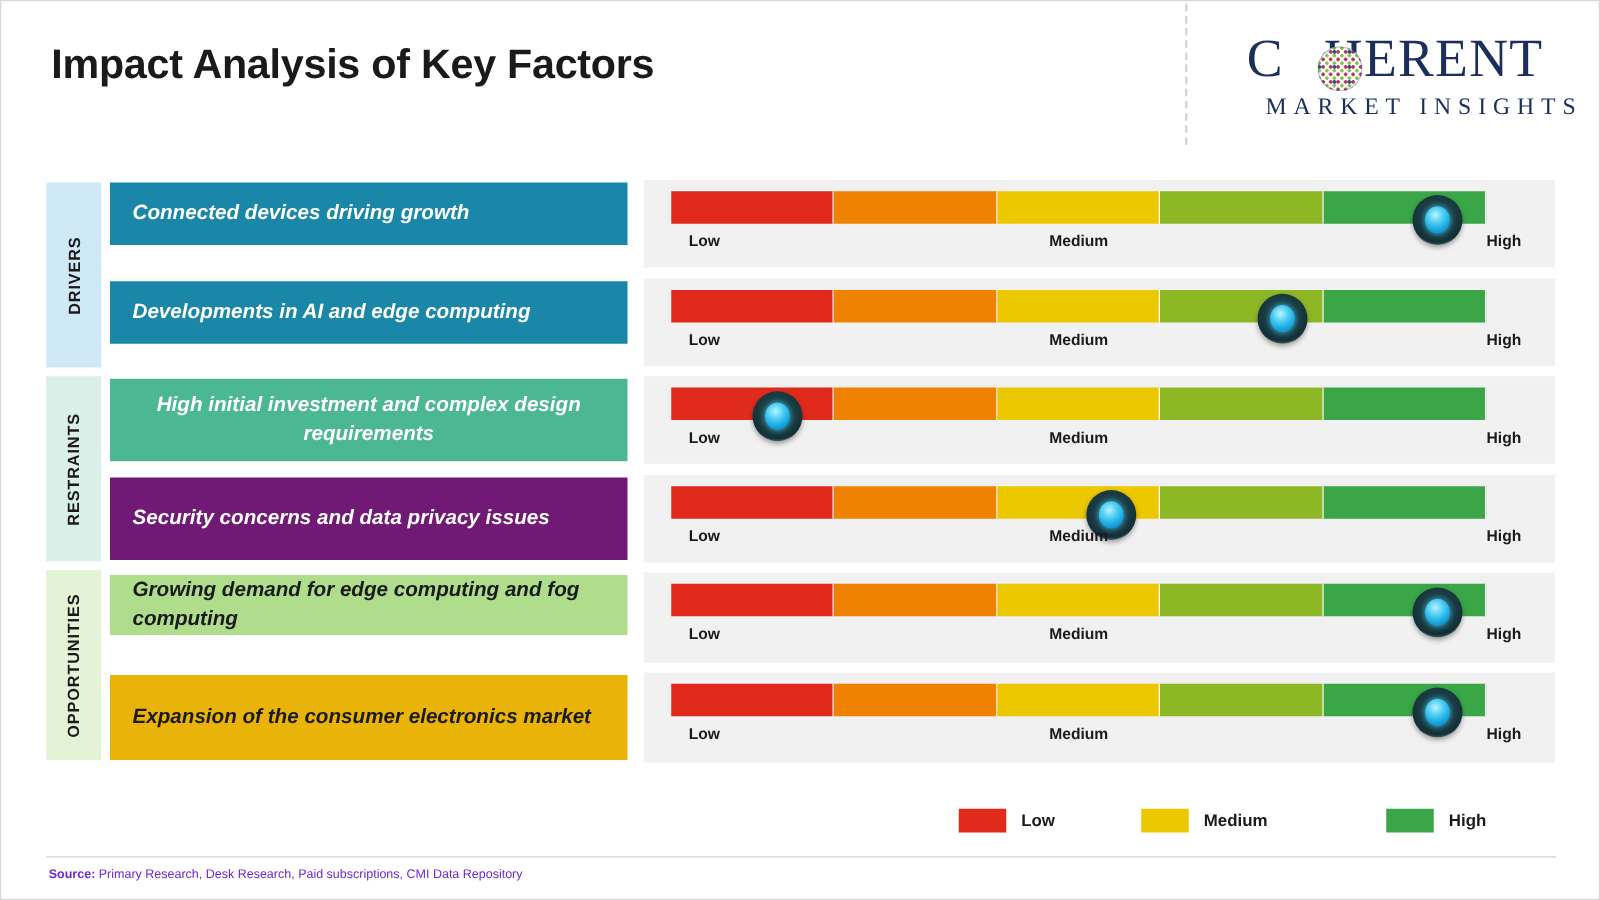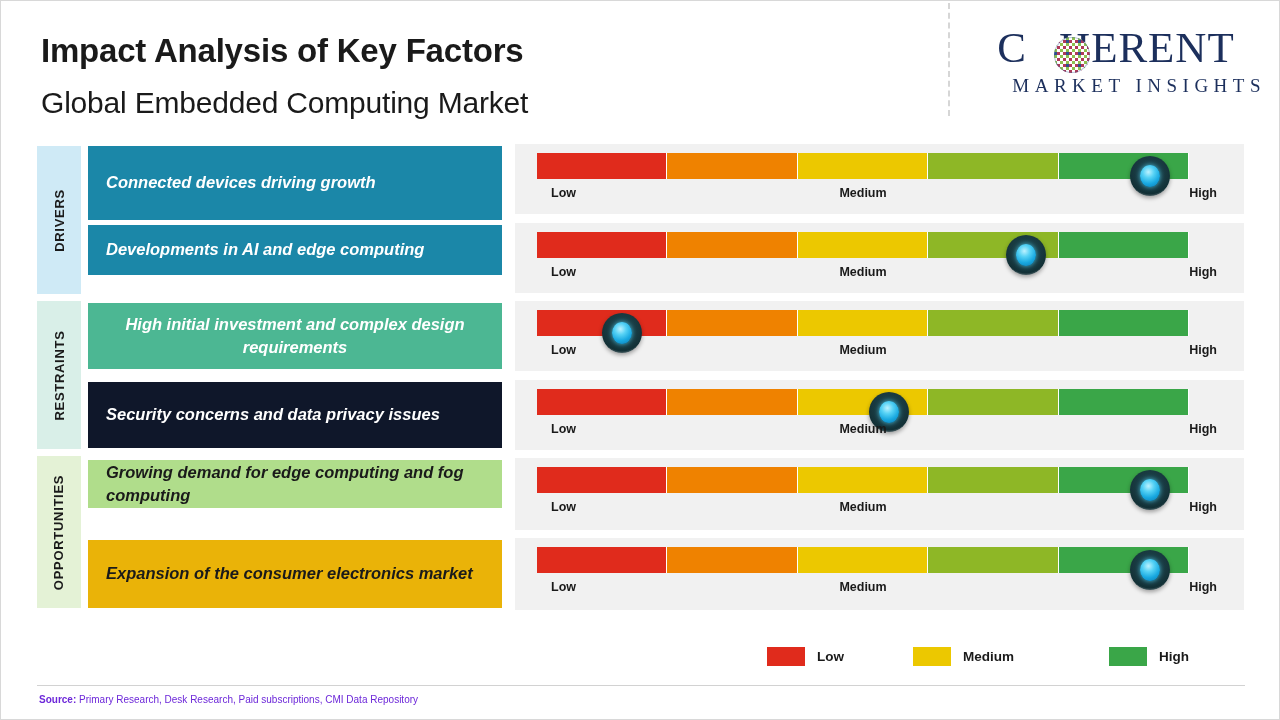--- a/index.html
+++ b/index.html
@@ -133,21 +133,21 @@
     box-sizing: border-box;
     font-size: 16.5px;
     font-weight: bold;
     font-style: italic;
     line-height: 1.42;
   }
   .factor-box.drivers      { background: #1b87a8; color: #ffffff; }
   .factor-box.restraints   { background: #4cb793; color: #ffffff; text-align: center; }
   .factor-box.opportunities{ background: #b0dd8b; color: #1a1a1a; }
 
-  #factor-0 { top: 145px; height: 74px; }
+  #factor-0 { top: 145px; height: 50px; }
   #factor-1 { top: 224px; height: 50px; text-align: center; }
   #factor-2 { top: 302px; height: 66px; }
   #factor-3 { top: 381px; height: 66px; }
   #factor-4 { top: 459px; height: 48px; justify-content: flex-end; }
   #factor-5 { top: 539px; height: 68px; }
 
   
   .gauge-panel {
     position: absolute;
     left: 514px;
@@ -252,21 +252,20 @@
   }
   #source b { font-weight: bold; }
 </style>
 </head>
 <body>
 
 <div id="page">
 
   <div id="header">
     <div id="title-main">Impact Analysis of Key Factors</div>
-    <div id="title-sub">Global Embedded Computing Market</div>
     <div id="header-divider"></div>
 
     <div id="logo">
       <div id="logo-word" style="color: rgb(28, 47, 92);">
         <span>C</span><span class="hidden-o">O</span><span>HERENT</span>
       </div>
       <div id="logo-globe"></div>
       <div id="logo-globe-ring"></div>
       <div id="logo-tag" style="color: rgb(28, 47, 92);">MARKET INSIGHTS</div>
     </div>
@@ -284,21 +283,21 @@
 
   <div class="factor-box drivers" id="factor-0" style="background: rgb(27, 135, 168); color: rgb(255, 255, 255);">
     <span>Connected devices driving growth</span>
   </div>
   <div class="factor-box drivers" id="factor-1" style="background: rgb(27, 135, 168); color: rgb(255, 255, 255);">
     <span>Developments in AI and edge computing</span>
   </div>
   <div class="factor-box restraints" id="factor-2" style="background: rgb(76, 183, 147); color: rgb(255, 255, 255);">
     <span>High initial investment and complex design requirements</span>
   </div>
-  <div class="factor-box restraints" id="factor-3" style="background: #0f172a; color: rgb(255, 255, 255);">
+  <div class="factor-box restraints" id="factor-3" style="background: #701a75; color: rgb(255, 255, 255);">
     <span>Security concerns and data privacy issues</span>
   </div>
   <div class="factor-box opportunities" id="factor-4" style="background: rgb(176, 221, 139); color: rgb(26, 26, 26);">
     <span>Growing demand for edge computing and fog computing</span>
   </div>
   <div class="factor-box opportunities" id="factor-5" style="background: #eab308; color: rgb(26, 26, 26);">
     <span>Expansion of the consumer electronics market</span>
   </div>
 
   <div class="gauge-panel" id="gauge-0">

